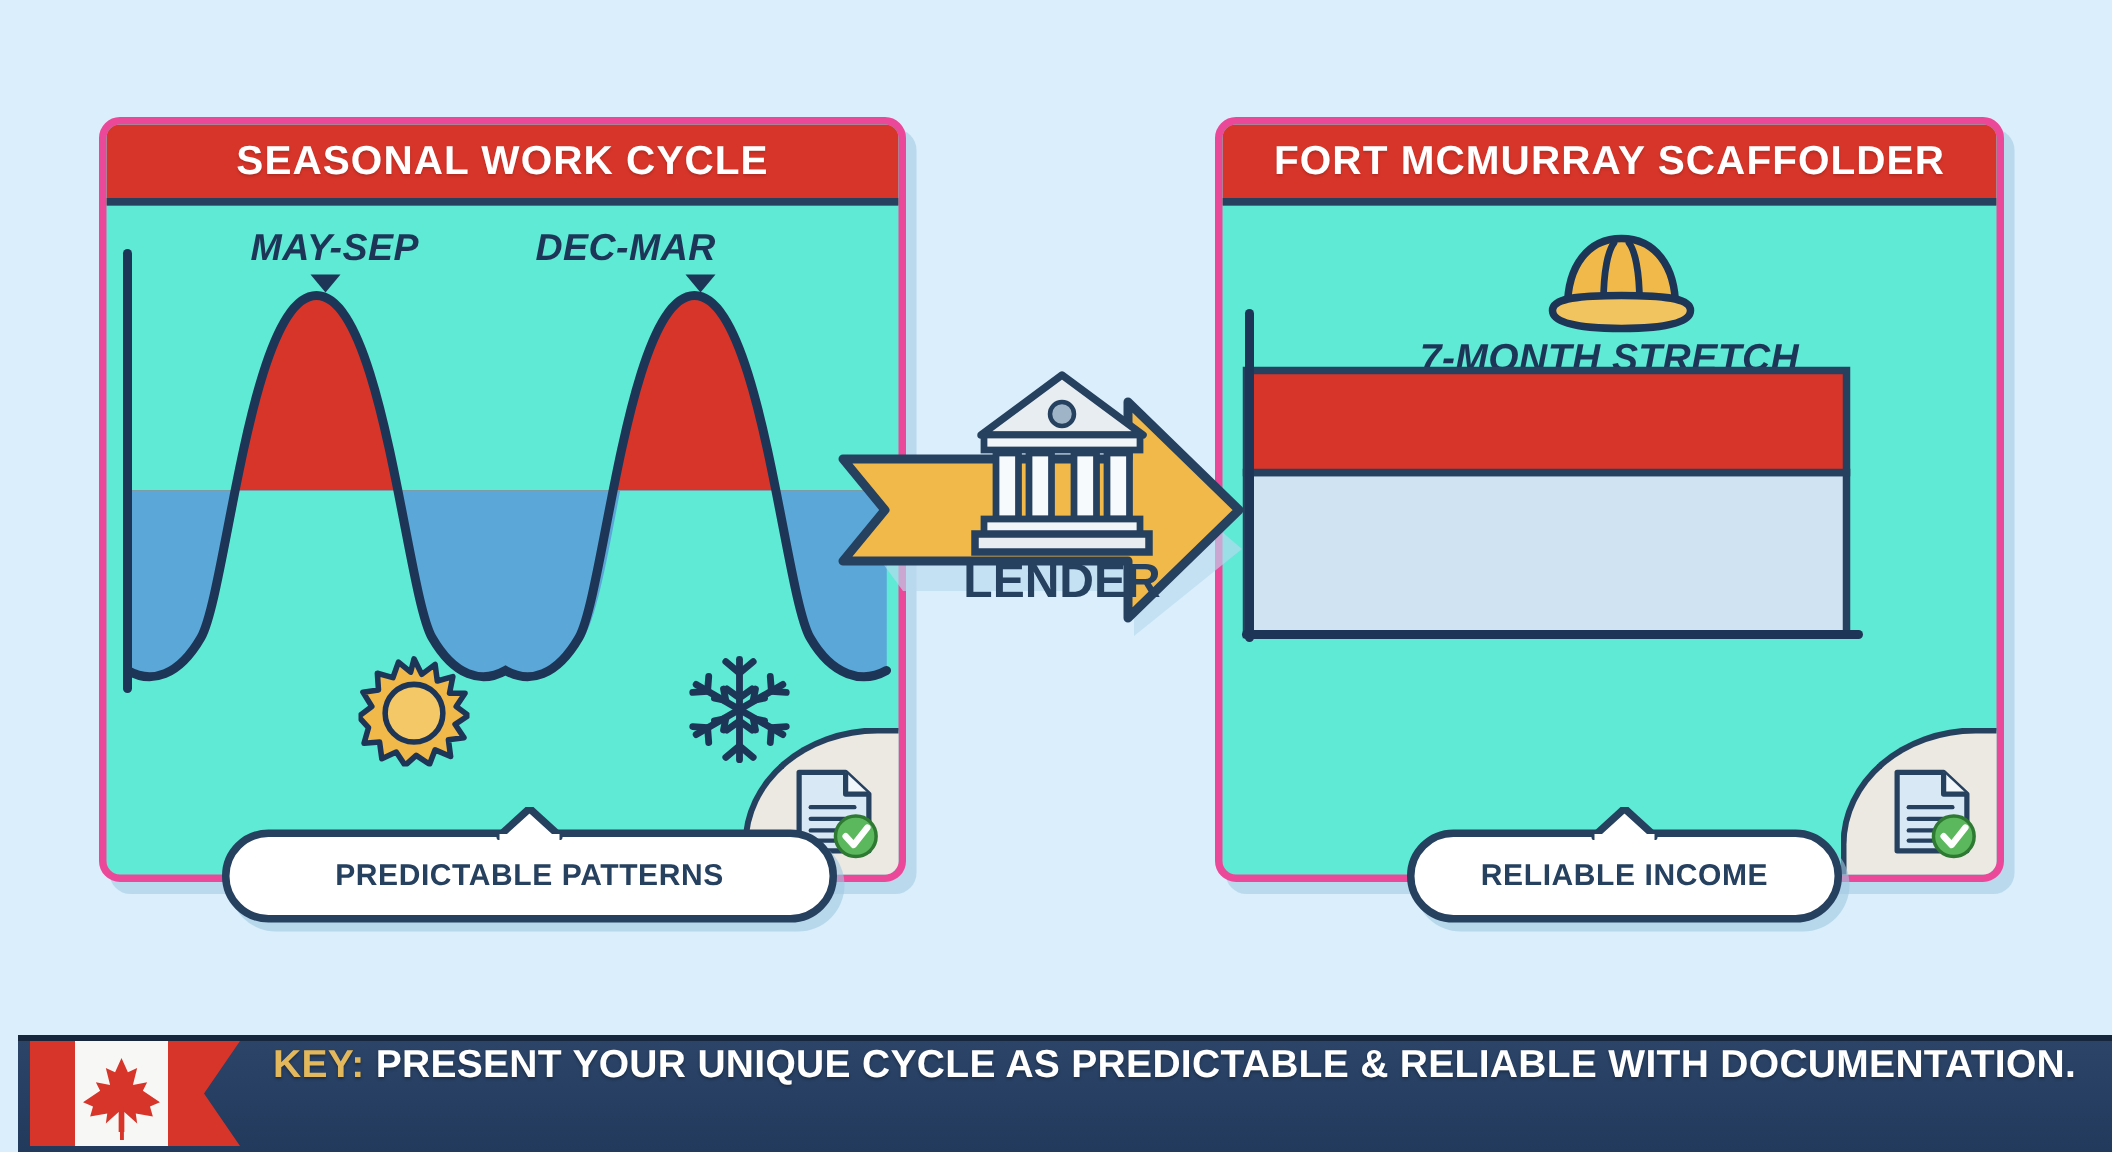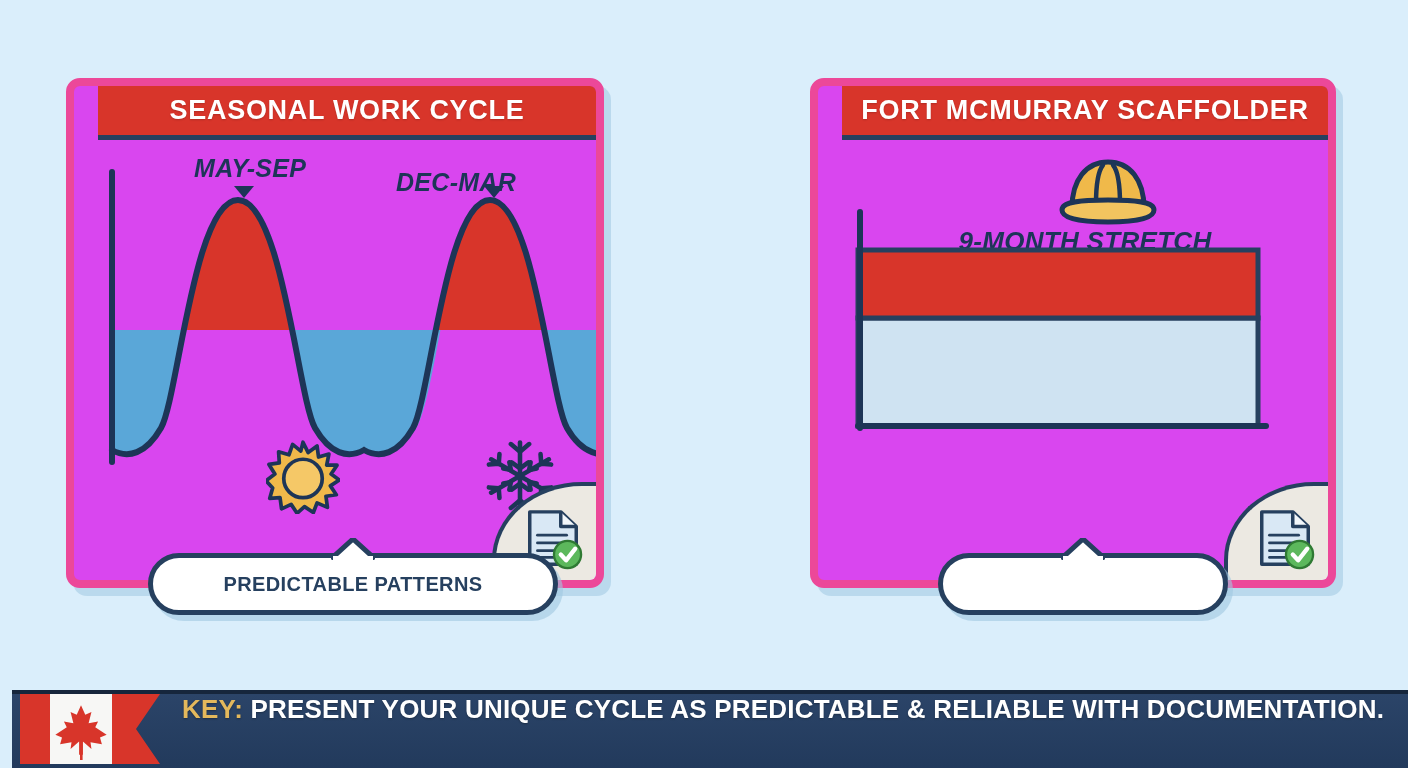--- a/index.html
+++ b/index.html
@@ -6,23 +6,23 @@
   body{
     width:1408px;height:768px;
     background:#daeefb;
     font-family:"Liberation Sans", sans-serif;
     overflow:hidden;position:relative;
   }
   #stage{position:absolute;inset:0;width:1408px;height:768px;}
 
   
   .panel{position:absolute;box-sizing:border-box;
-    background:#d946ef;border:8px solid #ec4899;border-radius:14px;
+    background:#5eead4;border:5px solid #ec4899;border-radius:14px;
     box-shadow:7px 8px 0 rgba(160,200,225,.55);
-    overflow:hidden;padding-left:24px;}
+    overflow:hidden;}
   .panel-header{height:54px;background:#d8352a;
     display:flex;align-items:center;justify-content:center;
     border-bottom:5px solid #26405f;box-sizing:border-box;}
   .panel-header span{color:#fff;font-weight:bold;font-size:27px;
     letter-spacing:.7px;text-shadow:0 1px 2px rgba(0,0,0,.18);}
   .panel-body{position:relative;height:calc(100% - 54px);font-style:italic;}
 
   #panel-left{left:66px;top:78px;width:538px;height:510px;}
   #panel-right{left:810px;top:78px;width:526px;height:510px;}
 
@@ -124,21 +124,21 @@
                  C184,38 200,236 217,266 C232,292 250,297 266,288
                  C282,297 300,292 315,266 C332,236 348,38 392,38
                  C436,38 452,236 469,266 C484,292 504,297 520,288" fill="none" stroke="#1d3557" stroke-width="6" stroke-linecap="round"></path>
 
         <line x1="14" y1="10" x2="14" y2="300" stroke="#1d3557" stroke-width="6" stroke-linecap="round"></line>
       </svg>
 
       <div class="wave-label" style="left:96px;top:14px;">MAY-SEP</div>
       <div class="tick" style="left:136px;top:46px;"></div>
 
-      <div class="wave-label" style="left:298px;top:14px;margin-top:14px;">DEC-MAR</div>
+      <div class="wave-label" style="left:286px;top:14px;">DEC-MAR</div>
       <div class="tick" style="left:386px;top:46px;"></div>
 
       <svg width="74" height="74" viewBox="0 0 100 100" style="position:absolute;left:168px;top:300px;">
         <polygon fill="#f0b94a" stroke="#1d3557" stroke-width="5" stroke-linejoin="round" points="50,3 57,17 69,8 71,23 85,19 82,34 96,34 88,46 99,54 87,62 95,74 81,76 83,91 69,85 64,98 52,90 42,99 34,87 21,93 19,78 5,79 9,65 0,55 12,46 4,33 18,31 17,16 31,20 36,6 47,15"></polygon>
         <circle cx="50" cy="52" r="26" fill="#f5c867" stroke="#1d3557" stroke-width="5"></circle>
       </svg>
 
       <svg width="76" height="76" viewBox="0 0 100 100" style="position:absolute;left:384px;top:298px;">
         <g stroke="#1d3557" stroke-width="6" stroke-linecap="round" fill="none">
           <line x1="50" y1="6" x2="50" y2="94"></line>
@@ -179,34 +179,57 @@
   </div>
 
   <div class="bubble" id="bubble-left">
     <svg class="tail" viewBox="0 0 44 22">
       <path d="M0,21 L22,1 L44,21" fill="#ffffff" stroke="#26405f" stroke-width="5" stroke-linejoin="round"></path>
       <rect x="2" y="18" width="40" height="6" fill="#ffffff"></rect>
     </svg>
     <span>PREDICTABLE PATTERNS</span>
   </div>
 
+  <div id="arrow-wrap">
+    <svg width="300" height="212" viewBox="0 0 300 212">
+
+      <path d="M8,90 L36,90 L14,122 L36,152 L8,152 L190,152 L190,182 L262,124 L190,62 L190,90 Z" fill="#b9d9ee" opacity=".65" transform="translate(10,10)"></path>
+
+      <path d="M6,74 L34,108 L6,142 L196,142 L196,180 L270,108 L196,36 L196,74 Z" fill="#f0b94a" stroke="#26405f" stroke-width="6" stroke-linejoin="round"></path>
+
+      <g>
+        <path d="M98,58 L152,18 L206,58 Z" fill="#e8edf2" stroke="#26405f" stroke-width="5" stroke-linejoin="round"></path>
+        <circle cx="152" cy="44" r="8" fill="#9fb4c6" stroke="#26405f" stroke-width="3"></circle>
+        <rect x="100" y="58" width="104" height="10" fill="#f2f5f8" stroke="#26405f" stroke-width="4.5"></rect>
+        <g fill="#f7fafc" stroke="#26405f" stroke-width="4.5">
+          <rect x="108" y="70" width="15" height="44"></rect>
+          <rect x="130" y="70" width="15" height="44"></rect>
+          <rect x="160" y="70" width="15" height="44"></rect>
+          <rect x="182" y="70" width="15" height="44"></rect>
+        </g>
+        <rect x="100" y="114" width="104" height="11" fill="#f2f5f8" stroke="#26405f" stroke-width="4.5"></rect>
+        <rect x="94" y="124" width="116" height="12" fill="#e8edf2" stroke="#26405f" stroke-width="5"></rect>
+      </g>
+      <text x="152" y="166" text-anchor="middle" font-family="Liberation Sans, sans-serif" font-size="32" font-weight="bold" fill="#26405f">LENDER</text>
+    </svg>
+  </div>
 
   <div class="panel" id="panel-right">
     <div class="panel-header">
       <span>FORT MCMURRAY SCAFFOLDER</span>
     </div>
     <div class="panel-body">
 
       <svg width="104" height="78" viewBox="0 0 104 78" style="position:absolute;left:214px;top:12px;">
         <path d="M16,56 C16,28 30,10 52,10 C74,10 88,28 88,56 Z" fill="#f0b94a" stroke="#1d3557" stroke-width="5" stroke-linejoin="round"></path>
         <path d="M40,52 C40,32 43,18 47,13 M64,52 C64,32 61,18 57,13" fill="none" stroke="#1d3557" stroke-width="4.5" stroke-linecap="round"></path>
         <path d="M6,58 C6,50 22,48 52,48 C82,48 98,50 98,58 C98,66 82,70 52,70 C22,70 6,66 6,58 Z" fill="#f2c45f" stroke="#1d3557" stroke-width="5" stroke-linejoin="round"></path>
       </svg>
 
-      <div id="lbl-stretch">9-MONTH STRETCH</div>
+      <div id="lbl-stretch">7-MONTH STRETCH</div>
 
       <svg width="528" height="330" viewBox="0 0 528 330" style="position:absolute;left:0;top:56px;">
 
         <rect x="16" y="122" width="400" height="108" fill="#cfe3f2" stroke="#26405f" stroke-width="5"></rect>
 
         <rect x="16" y="54" width="400" height="68" fill="#d8352a" stroke="#26405f" stroke-width="5"></rect>
 
         <line x1="18" y1="16" x2="18" y2="232" stroke="#1d3557" stroke-width="6" stroke-linecap="round"></line>
         <line x1="16" y1="230" x2="424" y2="230" stroke="#1d3557" stroke-width="6" stroke-linecap="round"></line>
       </svg>
@@ -226,20 +249,21 @@
         </svg>
       </div>
     </div>
   </div>
 
   <div class="bubble" id="bubble-right">
     <svg class="tail" viewBox="0 0 44 22">
       <path d="M0,21 L22,1 L44,21" fill="#ffffff" stroke="#26405f" stroke-width="5" stroke-linejoin="round"></path>
       <rect x="2" y="18" width="40" height="6" fill="#ffffff"></rect>
     </svg>
+    <span>RELIABLE INCOME</span>
   </div>
 
   <div id="banner">
     <div id="flag-ribbon">
       <svg width="140" height="70" viewBox="0 0 140 70">
         <path d="M0,0 H140 L116,35 L140,70 H0 Z" fill="#d8352a"></path>
         <rect x="30" y="0" width="62" height="70" fill="#f7f7f5"></rect>
         <g fill="#d8352a" transform="translate(61,36) scale(0.95)">
           <path d="M0,-26 L4.5,-16 L11,-19 L8,-7 L18,-9 L15,-3 L27,5 L20,8 L22,15
                    L10,13 L11,20 L2,12 L2,26 L-2,26 L-2,12 L-11,20 L-10,13 L-22,15

